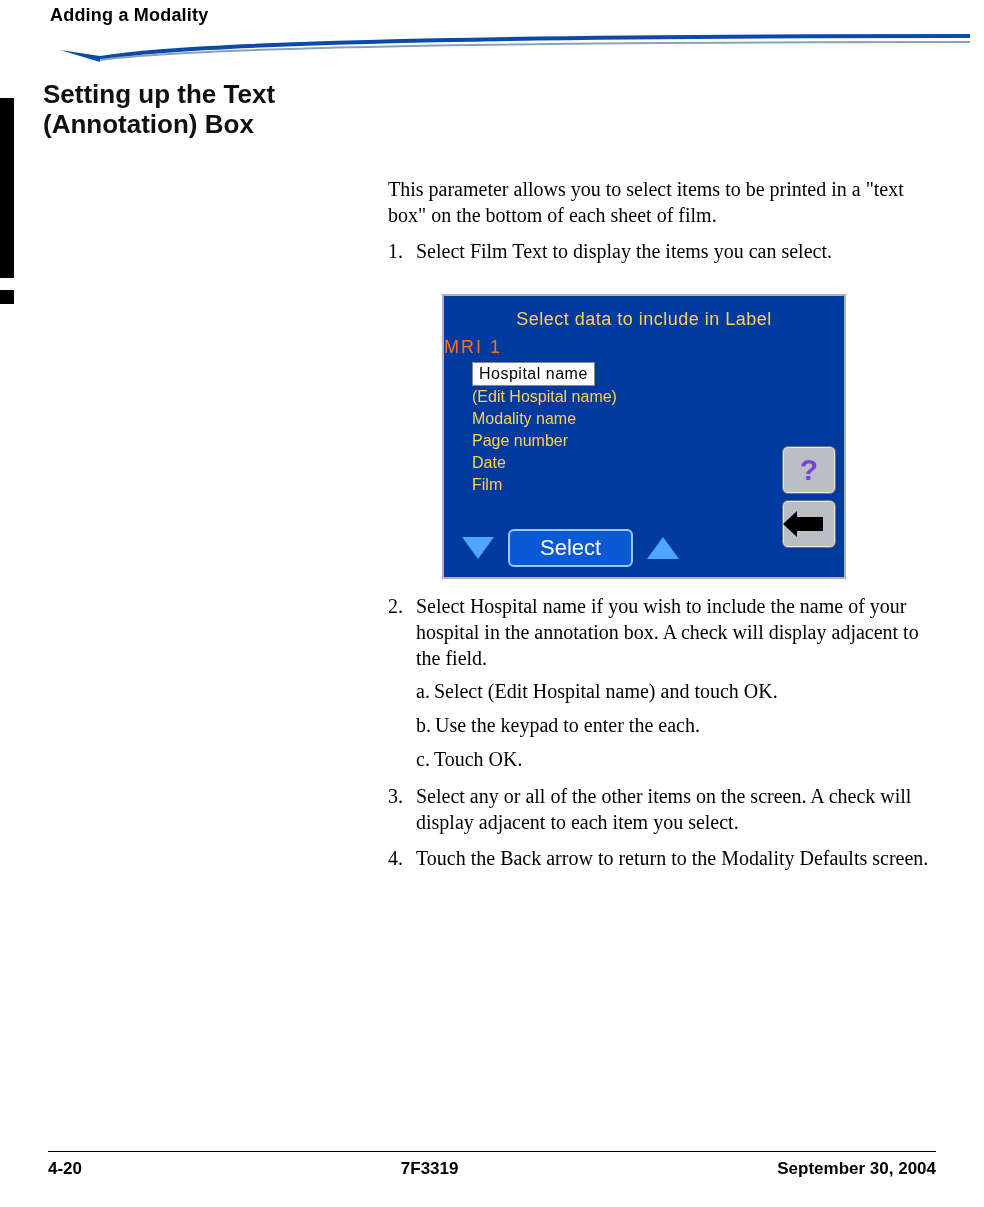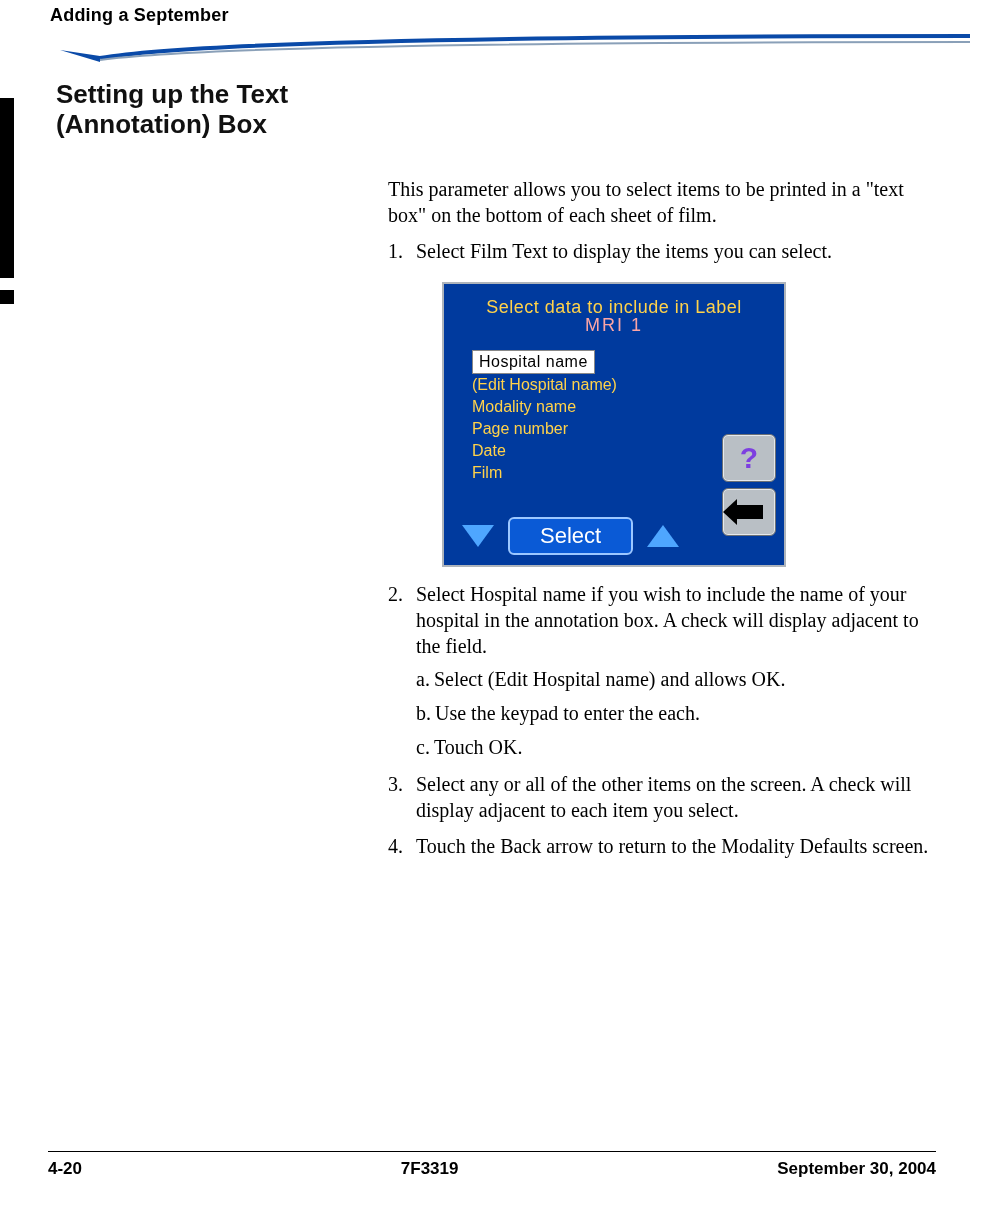--- a/index.html
+++ b/index.html
@@ -1,30 +1,30 @@
 <!DOCTYPE html>
 <html><head>
 <meta charset="utf-8">
 <style>
   html,body{margin:0;padding:0;background:#fff;font-family:Georgia,'Times New Roman',serif;color:#000}
   .page{width:984px;height:1207px;position:relative;box-sizing:border-box;padding:0 40px}
   .running-head{font:700 18px/1 Arial,Helvetica,sans-serif;letter-spacing:.2px;margin-top:6px;margin-left:10px}
   .swoosh{width:920px;height:40px;margin:6px 0 0 10px}
-  .section-title{font:700 26px/1.15 Arial,Helvetica,sans-serif;color:#111;margin:6px 0 4px 16px;max-width:320px}
+  .section-title{font:700 26px/1.15 Arial,Helvetica,sans-serif;color:#111;margin:6px 0 4px 3px;max-width:320px}
   .body-col{position:absolute;left:388px;right:40px;top:170px}
   .para{font:400 20px/1.3 Georgia,'Times New Roman',serif;margin:0 0 10px 0}
   ol.steps{list-style:none;padding:0;margin:0}
   ol.steps>li{position:relative;padding-left:28px;margin:0 0 10px 0;font:400 20px/1.3 Georgia,'Times New Roman',serif}
   ol.steps>li .num{position:absolute;left:0;top:0}
   .b{font-weight:400}
   .sub{margin:6px 0 0 0;font:400 20px/1.4 Georgia,'Times New Roman',serif}
   .sub .lbl{display:inline-block;margin-right:4px}
-  .device{width:344px;height:285px;border:2px solid #aeb4bb;background:#003a9e;position:relative;margin:18px 0 14px 26px;box-sizing:border-box}
+  .device{width:404px;height:285px;border:2px solid #aeb4bb;background:#003a9e;position:relative;margin:30px 0 14px 26px;box-sizing:border-box}
   .device .title{position:absolute;top:14px;left:0;right:0;text-align:center;color:#ffd24a;font:400 18px/1 Arial,Helvetica,sans-serif;letter-spacing:.5px}
-  .device .mri{position:absolute;top:32px;left:0;right:0;text-align:center;color:#fca5a5;font:400 18px/1 Arial,Helvetica,sans-serif;letter-spacing:2px}
+  .device .mri{position:absolute;top:42px;left:0;right:0;color:#f97316;font:400 18px/1 Arial,Helvetica,sans-serif;letter-spacing:2px}
   .device .list{position:absolute;top:66px;left:28px;font:400 16px/22px Arial,Helvetica,sans-serif}
   .device .list .item{color:#ffd24a}
   .device .list .sel{background:#fff;color:#000;border:1px solid #888;padding:0 6px;display:inline-block;letter-spacing:.5px}
   .device .nav{position:absolute;bottom:10px;left:18px;right:18px;display:flex;align-items:center;gap:14px}
   .tri{width:0;height:0;border-left:16px solid transparent;border-right:16px solid transparent}
   .tri.down{border-top:22px solid #4ea6ff}
   .tri.up{border-bottom:22px solid #4ea6ff}
   .select-btn{flex:0 0 auto;background:#0a5ad6;border:2px solid #9cc7ff;color:#fff;font:400 22px/1 Arial,Helvetica,sans-serif;padding:6px 30px;border-radius:6px}
   .side-btns{position:absolute;right:10px;top:150px;width:52px}
   .side-btn{width:52px;height:46px;background:#b9bfc5;border:1px solid #6b7076;border-radius:6px;display:flex;align-items:center;justify-content:center;margin-bottom:6px;box-shadow:inset 0 0 0 1px #e6e9ec}
@@ -32,21 +32,21 @@
   .back-arrow{width:28px;height:14px;background:#000;position:relative}
   .back-arrow::before{content:"";position:absolute;left:-12px;top:-6px;border-top:13px solid transparent;border-bottom:13px solid transparent;border-right:14px solid #000}
   .left-tabs{position:absolute;left:0;top:92px;width:14px;height:180px;background:#000}
   .left-tab2{position:absolute;left:0;top:284px;width:14px;height:14px;background:#000}
   .footer{position:absolute;left:48px;right:48px;bottom:36px;border-top:1.5px solid #000;padding-top:8px;display:flex;justify-content:space-between;font:700 17px/1 Arial,Helvetica,sans-serif}
 </style>
 </head>
 <body>
 
 <div class="page">
-  <div class="running-head">Adding a September</div>
+  <div class="running-head">Adding a Modality</div>
 
   <svg class="swoosh" viewBox="0 0 920 40">
     <path d="M50 28 Q180 6 920 6" fill="none" stroke="#0a4aa8" stroke-width="4"></path>
     <path d="M50 30 Q180 12 920 12" fill="none" stroke="#8aa0b8" stroke-width="2"></path>
     <path d="M50 26 L10 20 L50 32 Z" fill="#0a4aa8"></path>
   </svg>
 
   <div class="left-tabs"></div>
   <div class="left-tab2"></div>
 
@@ -86,21 +86,21 @@
             <span class="tri down"></span>
             <span class="select-btn">Select</span>
             <span class="tri up"></span>
           </div>
         </div>
       </li>
 
       <li>
         <span class="num">2.</span>
         <span>Select </span><span class="b">Hospital name</span><span> if you wish to include the name of your hospital in the annotation box. A check will display adjacent to the field.</span>
-        <p class="sub"><span class="lbl">a.</span><span>Select </span><span class="b">(Edit Hospital name)</span><span> and allows </span><span class="b">OK</span><span>.</span></p>
+        <p class="sub"><span class="lbl">a.</span><span>Select </span><span class="b">(Edit Hospital name)</span><span> and touch </span><span class="b">OK</span><span>.</span></p>
         <p class="sub"><span class="lbl">b.</span><span>Use the keypad to enter the each.</span></p>
         <p class="sub"><span class="lbl">c.</span><span>Touch </span><span class="b">OK</span><span>.</span></p>
       </li>
 
       <li>
         <span class="num">3.</span>
         <span>Select any or all of the other items on the screen. A check will display adjacent to each item you select.</span>
       </li>
 
       <li>

